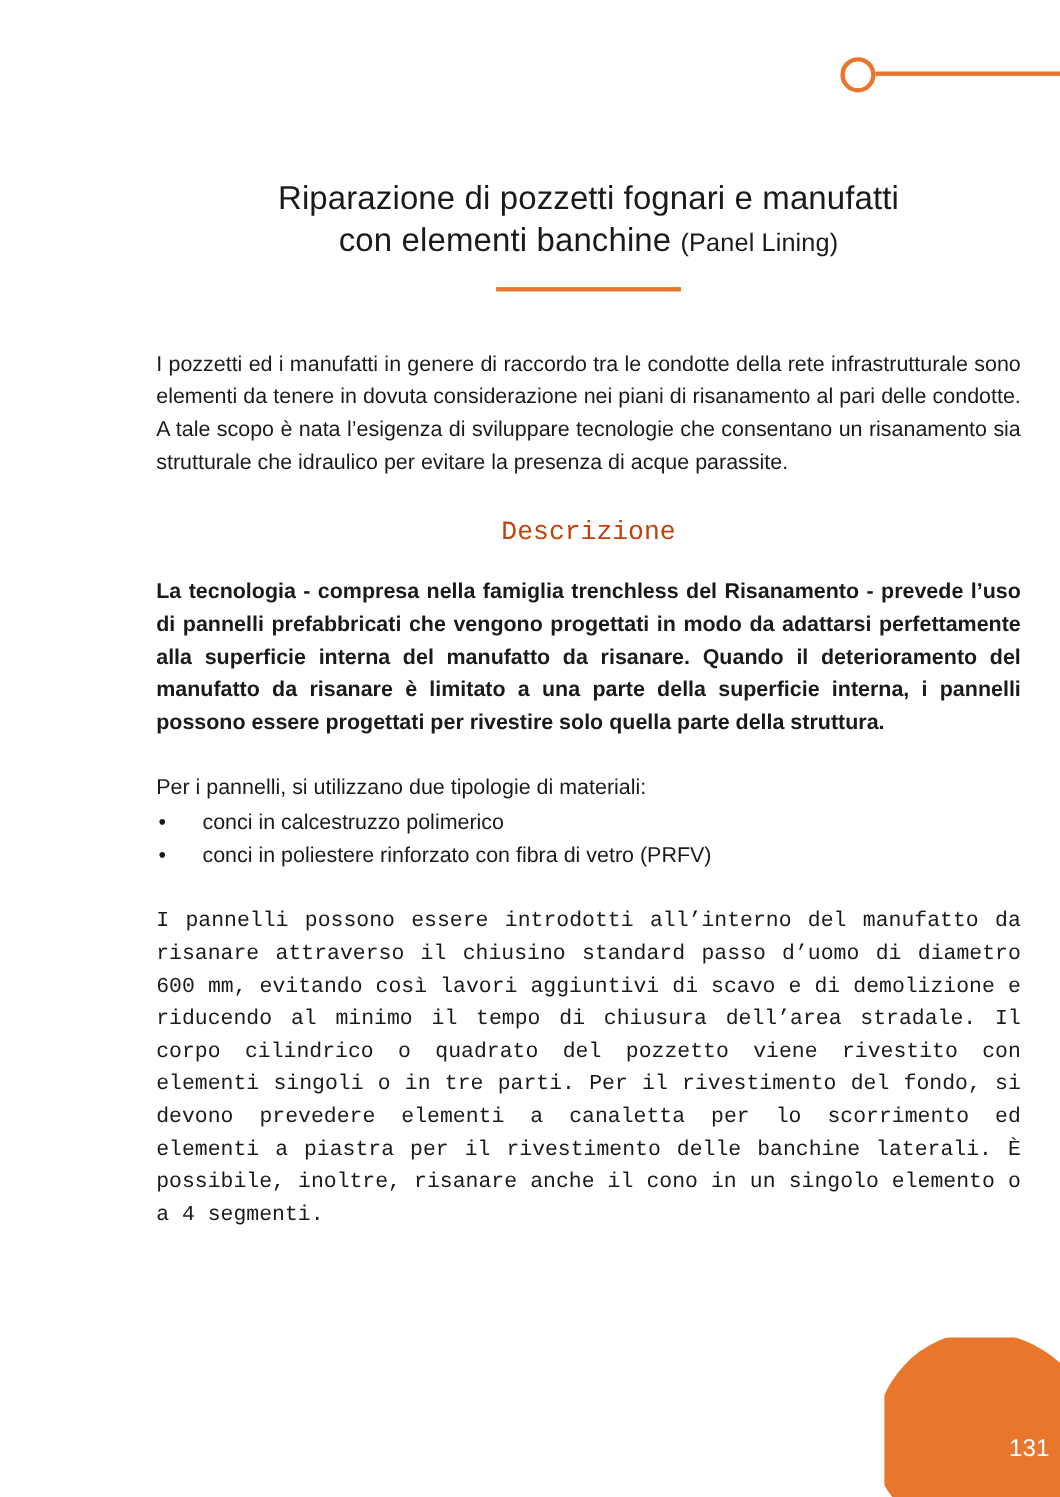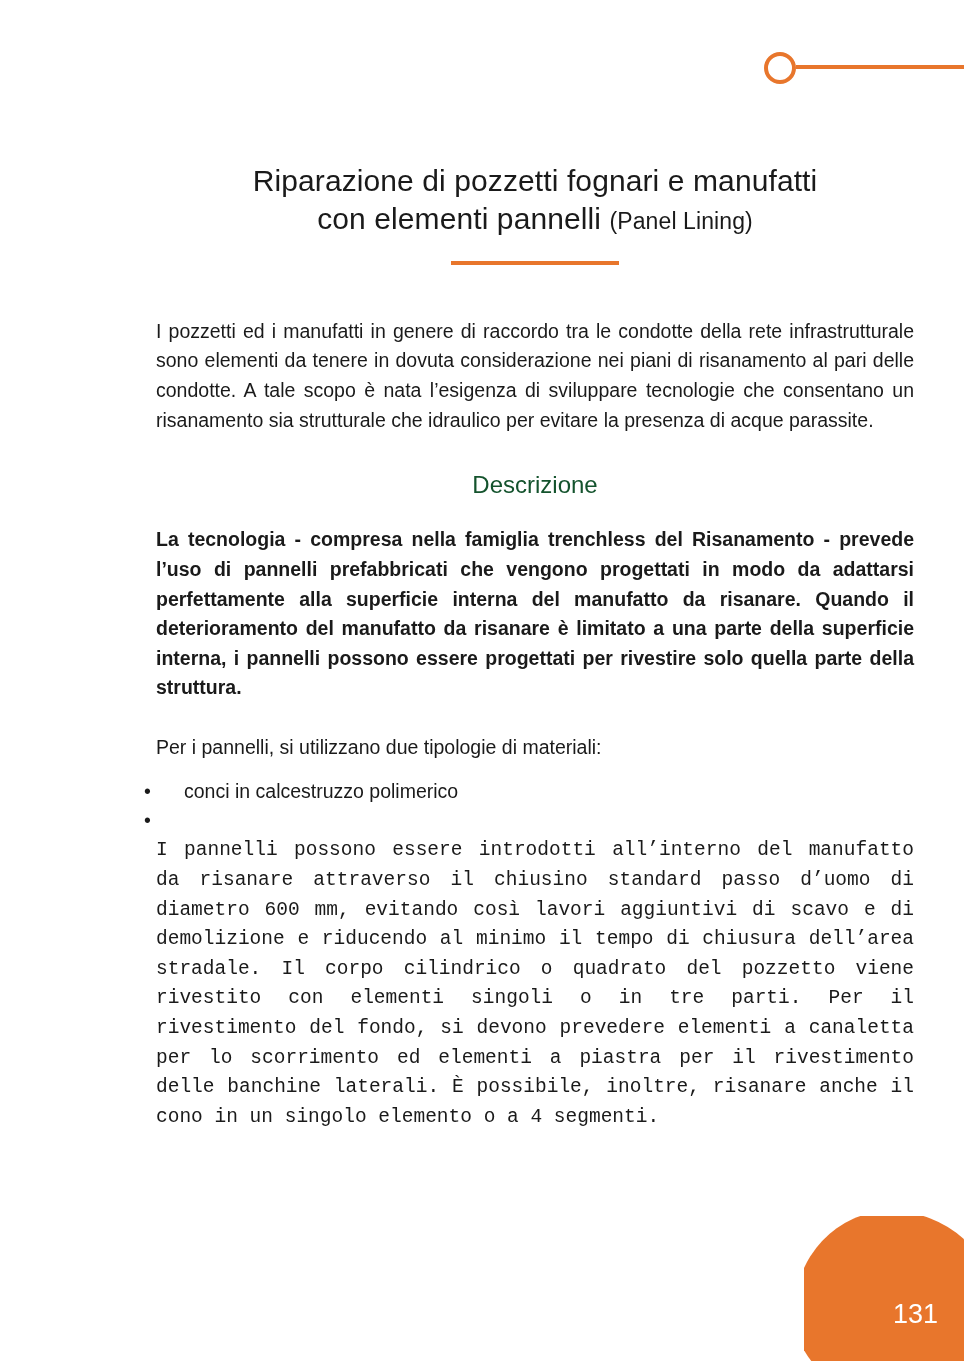--- a/index.html
+++ b/index.html
@@ -71,34 +71,35 @@
     width: 168px;
     height: 4px;
     background: #E8762C;
     margin: 22px auto 0 auto;
   }
 
   .body-text {
     font-size: 19.5px;
     line-height: 1.52;
     text-align: justify;
-    margin: 14px;
+    margin: 0;
     color: #1a1a1a;
   }
 
   .intro-block {
     margin-top: 52px;
   }
 
   .section-heading {
     text-align: center;
     font-size: 24px;
     font-weight: 400;
     margin: 36px 0 26px 0;
-    color: #14532d;
+    color: #c2410c;
+    font-family: Liberation Mono, monospace;
   }
 
   .para {
     margin-top: 0;
     margin-bottom: 0;
     font-weight: bold;
   }
   .spaced {
     margin-top: 30px;
     font-family: Liberation Mono, monospace;
@@ -145,60 +146,61 @@
     position: absolute;
     right: -30px;
     bottom: -40px;
     width: 200px;
     height: 190px;
     background: #E8762C;
     border-radius: 48% 52% 46% 54% / 54% 50% 50% 46%;
   }
   .page-number {
     position: absolute;
-    right: 26px;
+    right: 10px;
     bottom: 33px;
     color: #ffffff;
-    font-size: 27px;
+    font-size: 22px;
     line-height: 1;
   }
 </style>
 </head>
 <body>
 
 <div class="top-marker">
   <div class="ring"></div>
   <div class="line"></div>
 </div>
 
 <div class="page">
 
   <h1 class="doc-title">
     <span>Riparazione di pozzetti fognari e manufatti</span><br>
-    <span>con elementi pannelli</span>
+    <span>con elementi banchine</span>
     <span class="subtitle-inline">(Panel Lining)</span>
   </h1>
 
   <div class="title-rule"></div>
 
   <p class="body-text intro-block">I pozzetti ed i manufatti in genere di raccordo tra le condotte della rete infrastrutturale sono elementi da tenere in dovuta considerazione nei piani di risanamento al pari delle condotte. A tale scopo è nata l’esigenza di sviluppare tecnologie che consentano un risanamento sia strutturale che idraulico per evitare la presenza di acque parassite.</p>
 
   <h2 class="section-heading">Descrizione</h2>
 
   <p class="body-text para">La tecnologia - compresa nella famiglia trenchless del Risanamento - prevede l’uso di pannelli prefabbricati che vengono progettati in modo da adattarsi perfettamente alla superficie interna del manufatto da risanare. Quando il deterioramento del manufatto da risanare è limitato a una parte della superficie interna, i pannelli possono essere progettati per rivestire solo quella parte della struttura.</p>
 
   <p class="body-text lead-line">Per i pannelli, si utilizzano due tipologie di materiali:</p>
 
   <ul class="bullets">
     <li>
       <span class="bullet-dot">•</span>
       <span>conci in calcestruzzo polimerico</span>
     </li>
     <li>
       <span class="bullet-dot">•</span>
+      <span>conci in poliestere rinforzato con fibra di vetro (PRFV)</span>
     </li>
   </ul>
 
   <p class="body-text spaced">I pannelli possono essere introdotti all’interno del manufatto da risanare attraverso il chiusino standard passo d’uomo di diametro 600 mm, evitando così lavori aggiuntivi di scavo e di demolizione e riducendo al minimo il tempo di chiusura dell’area stradale. Il corpo cilindrico o quadrato del pozzetto viene rivestito con elementi singoli o in tre parti. Per il rivestimento del fondo, si devono prevedere elementi a canaletta per lo scorrimento ed elementi a piastra per il rivestimento delle banchine laterali. È possibile, inoltre, risanare anche il cono in un singolo elemento o a 4 segmenti.</p>
 
 
 </div>
 
 <div class="page-blob">
   <div class="blob-shape"></div>

